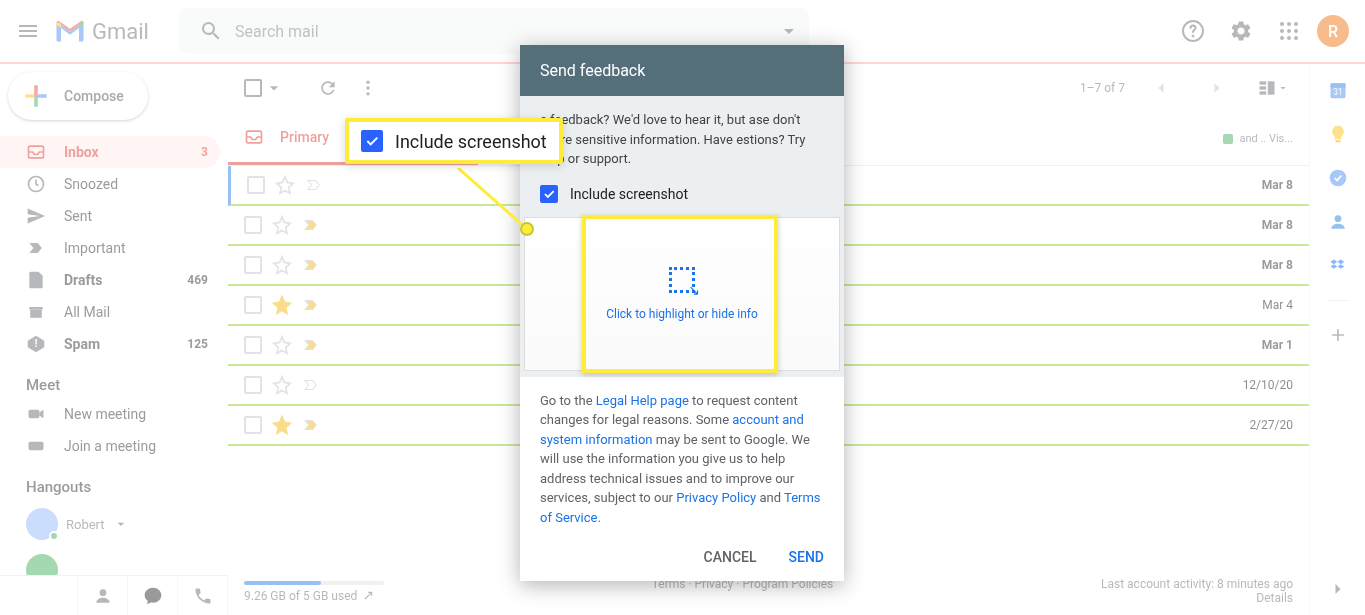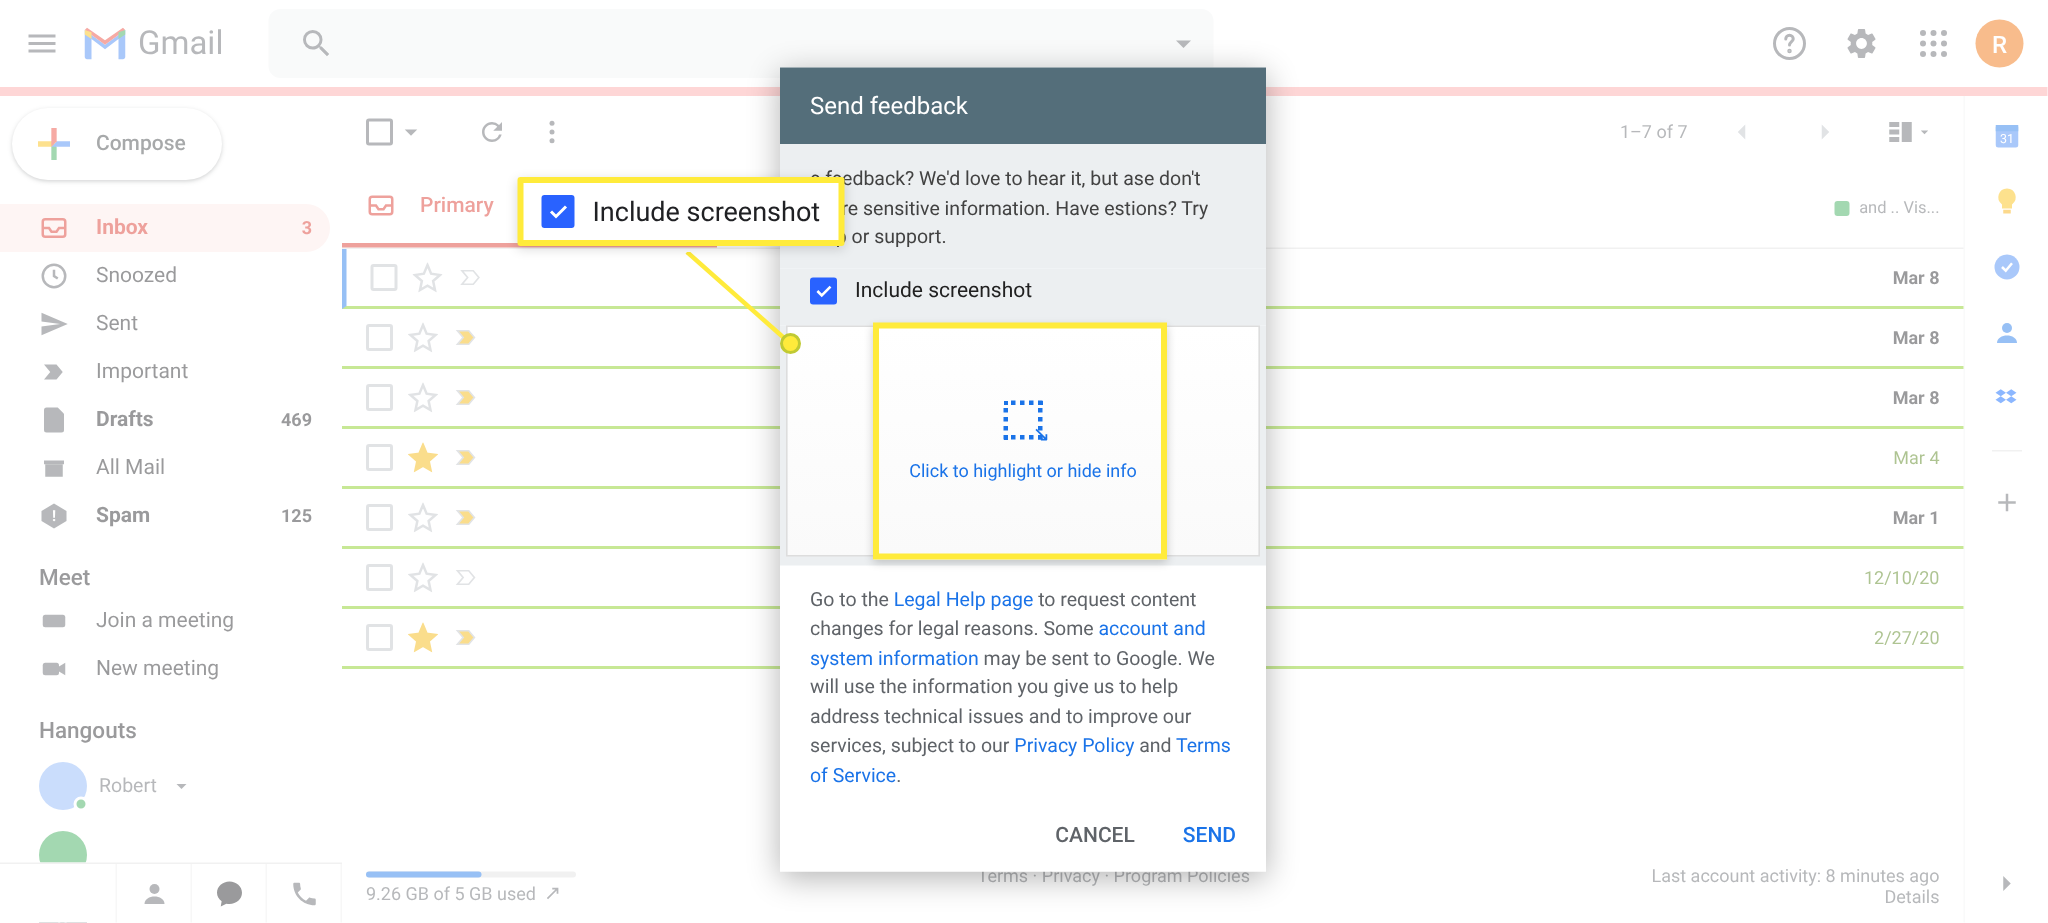--- a/index.html
+++ b/index.html
@@ -1,19 +1,19 @@
 <!DOCTYPE html>
 <html><head>
 <meta charset="utf-8">
 <style>
 * { box-sizing: border-box; margin: 0; padding: 0; font-family: 'Google Sans', Roboto, Arial, sans-serif; }
 body { width: 1365px; height: 615px; overflow: hidden; background: #fff; position: relative; }
 
 
-.header { height: 64px; display: flex; align-items: center; padding: 0 8px; border-bottom: 6px solid #fca5a5; }
+.header { height: 64px; display: flex; align-items: center; padding: 0 8px; border-bottom: 2px solid #fca5a5; }
 .menu-btn { width: 48px; height: 48px; border-radius: 50%; display: flex; align-items: center; justify-content: center; cursor: pointer; }
 .gmail-logo { display: flex; align-items: center; margin-left: 4px; margin-right: 30px; }
 .gmail-logo-icon { width: 36px; height: 36px; }
 .gmail-text { font-size: 22px; color: #5f6368; margin-left: 4px; font-weight: 400; }
 .search-bar { flex: 1; max-width: 630px; height: 46px; background: #f1f3f4; border-radius: 8px; display: flex; align-items: center; padding: 0 8px; position: relative; }
 .search-icon { width: 48px; display: flex; justify-content: center; color: #5f6368; }
 .search-input { flex: 1; border: none; background: none; outline: none; font-size: 16px; color: #5f6368; }
 .search-dropdown { position: absolute; right: 8px; color: #5f6368; }
 .header-right { margin-left: auto; display: flex; align-items: center; gap: 8px; padding-right: 8px; }
 .icon-btn { width: 40px; height: 40px; border-radius: 50%; display: flex; align-items: center; justify-content: center; color: #5f6368; cursor: pointer; }
@@ -43,21 +43,21 @@
 .toolbar { height: 48px; display: flex; align-items: center; padding: 0 16px; }
 .select-all { display: flex; align-items: center; gap: 2px; margin-right: 24px; }
 .checkbox { width: 18px; height: 18px; border: 2px solid #5f6368; border-radius: 2px; }
 .toolbar-right { margin-left: auto; display: flex; align-items: center; gap: 16px; color: #5f6368; font-size: 12px; }
 .tabs { height: 54px; display: flex; border-bottom: 1px solid #e0e0e0; }
 .tab { width: 250px; display: flex; align-items: center; padding: 0 16px; gap: 16px; font-size: 14px; color: #d93025; border-bottom: 3px solid #d93025; font-weight: 500; cursor: pointer; }
 .mail-row { height: 40px; display: flex; align-items: center; padding: 0 16px; border-bottom: 2px solid #84cc16; font-size: 14px; color: #202124; }
 .mail-row .checkbox { border-color: #bdc1c6; }
 .star { width: 20px; margin: 0 10px; color: #dadce0; }
 .label-indicator { width: 18px; margin-right: 12px; }
-.mail-date { margin-left: auto; font-size: 12px; color: #4d7c0f; }
+.mail-date { margin-left: auto; font-size: 12px; color: #000000; }
 .mail-date.bold { font-weight: 700; color:#202124; }
 .footer { position: absolute; bottom: 10px; left: 16px; right: 16px; display: flex; justify-content: space-between; font-size: 12px; color: #5f6368; }
 .footer a { color: #5f6368; text-decoration: none; }
 .storage-bar { width: 140px; height: 4px; background: #e0e0e0; border-radius: 2px; margin-top: 4px; position: relative; }
 .storage-fill { width: 55%; height: 100%; background: #1a73e8; border-radius: 2px; }
 
 
 .rail { width: 56px; border-left: 1px solid #f1f3f4; display: flex; flex-direction: column; align-items: center; padding-top: 16px; gap: 24px; }
 .rail-icon { width: 20px; height: 20px; cursor: pointer; }
 
@@ -107,20 +107,21 @@
       <path fill="#34a853" d="M42 12v4l-6 4V14l6-2z"></path>
     </svg>
     <span class="gmail-text">Gmail</span>
   </div>
   <div class="search-bar">
     <div class="search-icon">
       <svg width="24" height="24" viewBox="0 0 24 24" fill="#5f6368">
           <path d="M15.5 14h-.79l-.28-.27A6.471 6.471 0 0016 9.5 6.5 6.5 0 109.5 16c1.61 0 3.09-.59 4.23-1.57l.27.28v.79l5 4.99L20.49 19l-4.99-5zm-6 0C7.01 14 5 11.99 5 9.5S7.01 5 9.5 5 14 7.01 14 9.5 11.99 14 9.5 14z"></path>
         </svg>
     </div>
+    <input class="search-input" placeholder="Search mail" style="">
     <div class="search-dropdown">
       <svg width="24" height="24" viewBox="0 0 24 24" fill="#5f6368">
           <path d="M7 10l5 5 5-5z"></path>
         </svg>
     </div>
   </div>
   <div class="header-right">
     <div class="icon-btn">
       <svg width="24" height="24" viewBox="0 0 24 24" fill="none" stroke="#5f6368" stroke-width="2">
           <circle cx="12" cy="12" r="10"></circle>
@@ -222,33 +223,33 @@
             <text x="12" y="16" text-anchor="middle" fill="#fff" font-size="12">!</text>
           </svg>
         </span>
       <span class="nav-label">Spam</span>
       <span class="nav-count">125</span>
     </div>
     <div class="section-header">Meet</div>
     <div class="nav-item">
       <span class="nav-icon">
           <svg width="20" height="20" viewBox="0 0 24 24" fill="#5f6368">
-            <rect x="3" y="7" width="18" height="10" rx="2"></rect>
-          </svg>
-        </span>
-      <span class="nav-label">Join a meeting</span>
-    </div>
-    <div class="nav-item">
-      <span class="nav-icon">
-          <svg width="20" height="20" viewBox="0 0 24 24" fill="#5f6368">
             <rect x="3" y="7" width="13" height="10" rx="2"></rect>
             <path d="M16 10l5-3v10l-5-3z"></path>
           </svg>
         </span>
       <span class="nav-label">New meeting</span>
+    </div>
+    <div class="nav-item">
+      <span class="nav-icon">
+          <svg width="20" height="20" viewBox="0 0 24 24" fill="#5f6368">
+            <rect x="3" y="7" width="18" height="10" rx="2"></rect>
+          </svg>
+        </span>
+      <span class="nav-label">Join a meeting</span>
     </div>
     <div class="section-header">Hangouts</div>
     <div class="hangouts-user">
       <div class="hangouts-avatar">
           <div class="presence-dot"></div>
         </div>
       <span>Robert</span>
       <svg width="16" height="16" viewBox="0 0 24 24" fill="#5f6368">
           <path d="M7 10l5 5 5-5z"></path>
         </svg>

